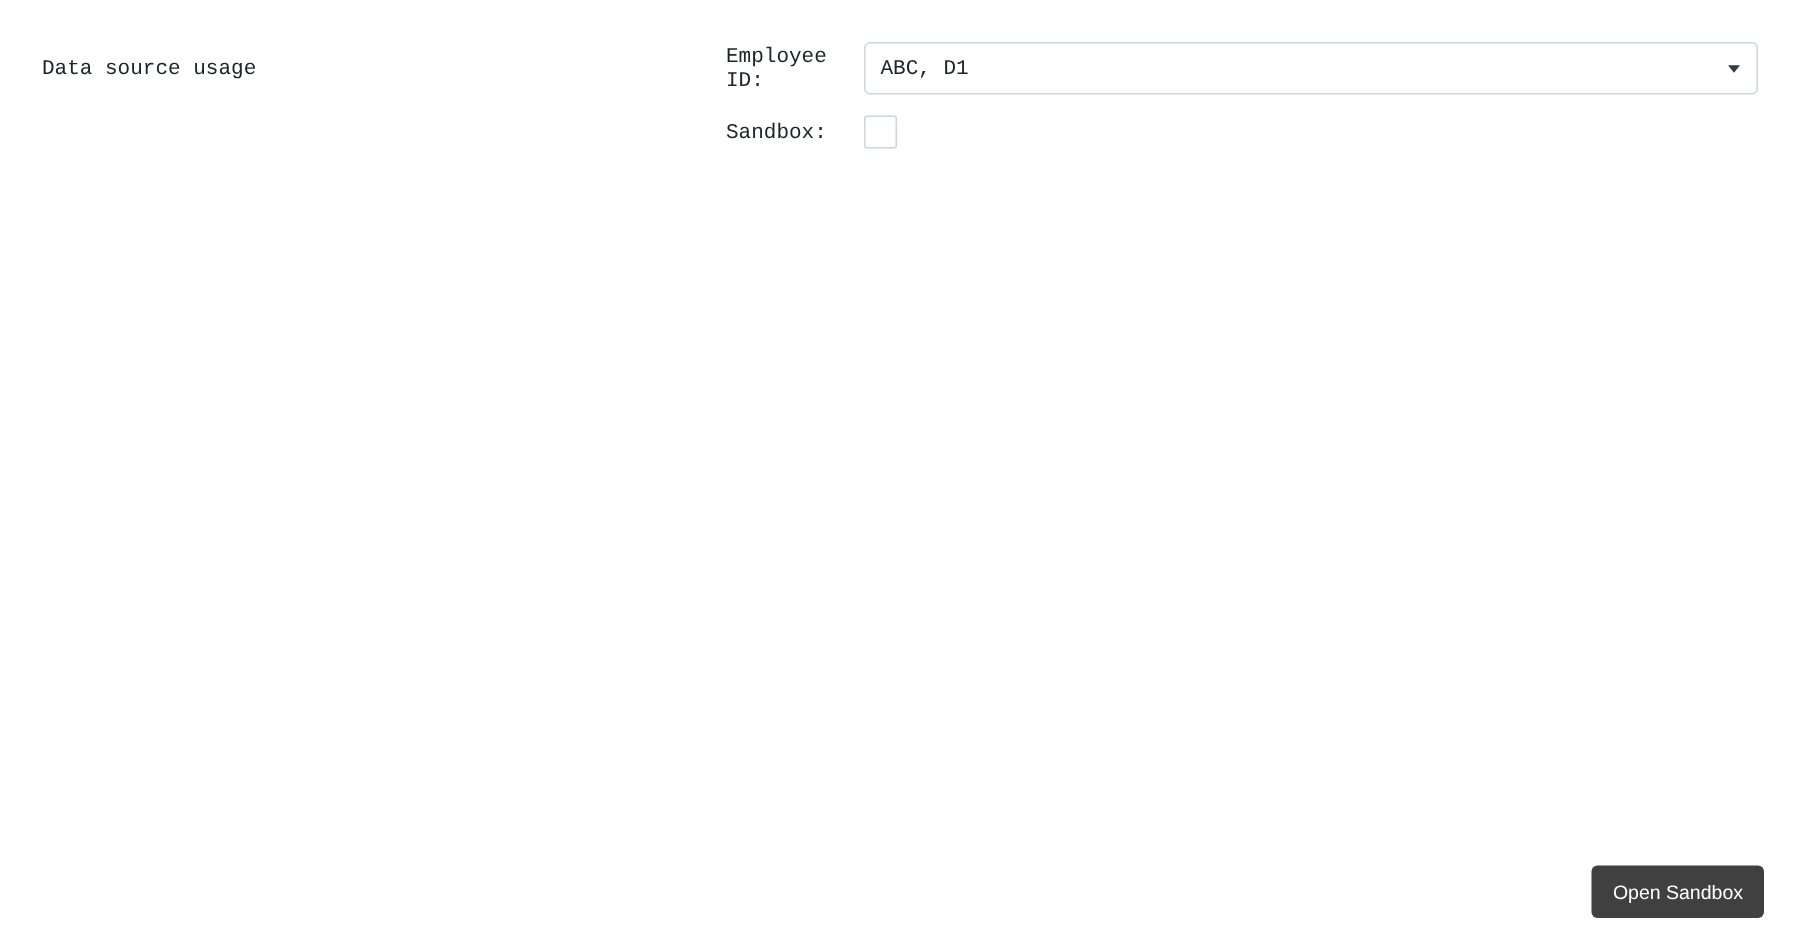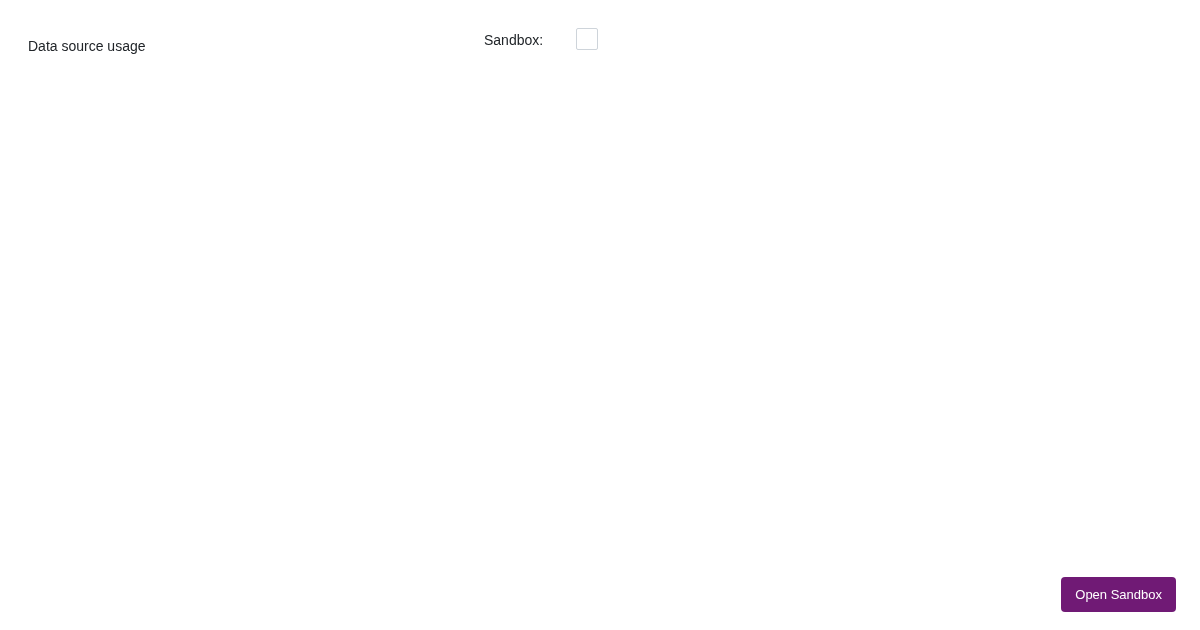--- a/index.html
+++ b/index.html
@@ -1,18 +1,19 @@
 <!DOCTYPE html>
 <html><head>
   <meta charset="utf-8">
   <style>
     * {
       box-sizing: border-box;
       margin: 0;
       padding: 0;
+      font-family: Liberation Mono, monospace;
     }
     body {
       font-family: -apple-system, BlinkMacSystemFont, "Segoe UI", Helvetica, Arial, sans-serif;
       font-size: 14px;
       color: #212529;
       background: #fff;
       width: 1200px;
       height: 630px;
       position: relative;
     }
@@ -78,38 +79,47 @@
       height: 22px;
       border: 1px solid #ced4da;
       border-radius: 2px;
       background: #fff;
       cursor: pointer;
     }
     .open-sandbox {
       position: absolute;
       right: 24px;
       bottom: 18px;
-      background: #701a75;
+      background: #404040;
       color: #fff;
       border: none;
       border-radius: 4px;
       padding: 10px 14px;
       font-size: 13px;
       font-family: inherit;
       cursor: pointer;
     }
   </style>
 </head>
 <body>
 
 <div class="container">
   <div class="left-col">
     <div class="page-title">Data source usage</div>
   </div>
   <div class="right-col">
     <div class="form-row">
+      <div class="form-label">Employee ID:</div>
+      <div class="select-wrap">
+        <div class="select-field">
+          <span>ABC, D1</span>
+        </div>
+        <span class="caret"></span>
+      </div>
+    </div>
+    <div class="form-row">
       <div class="form-label">Sandbox:</div>
       <div class="checkbox-field"></div>
     </div>
   </div>
 </div>
 
 <button class="open-sandbox">Open Sandbox</button>
 
 </body></html>

